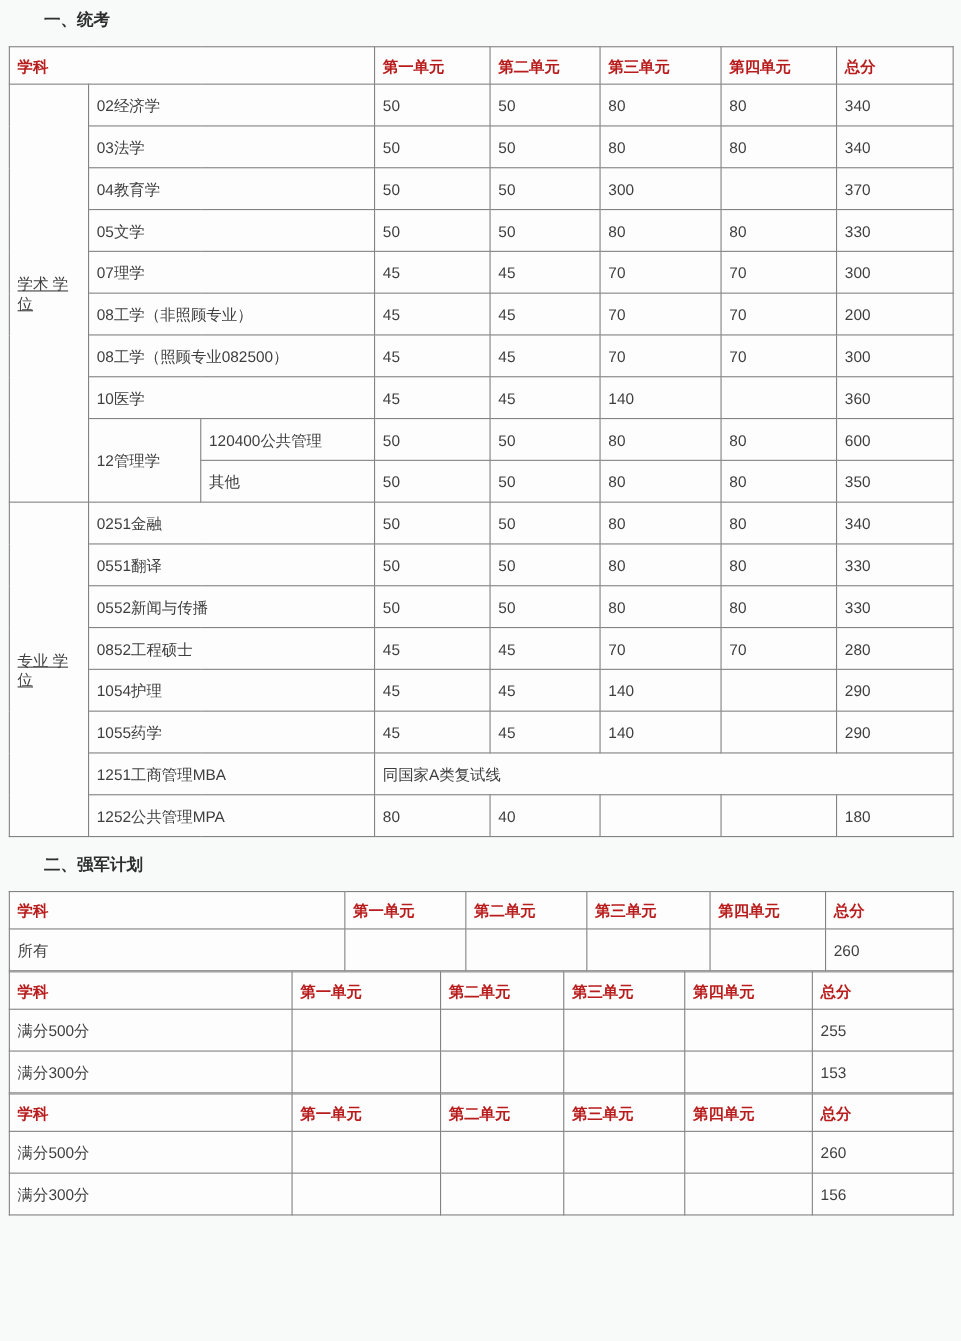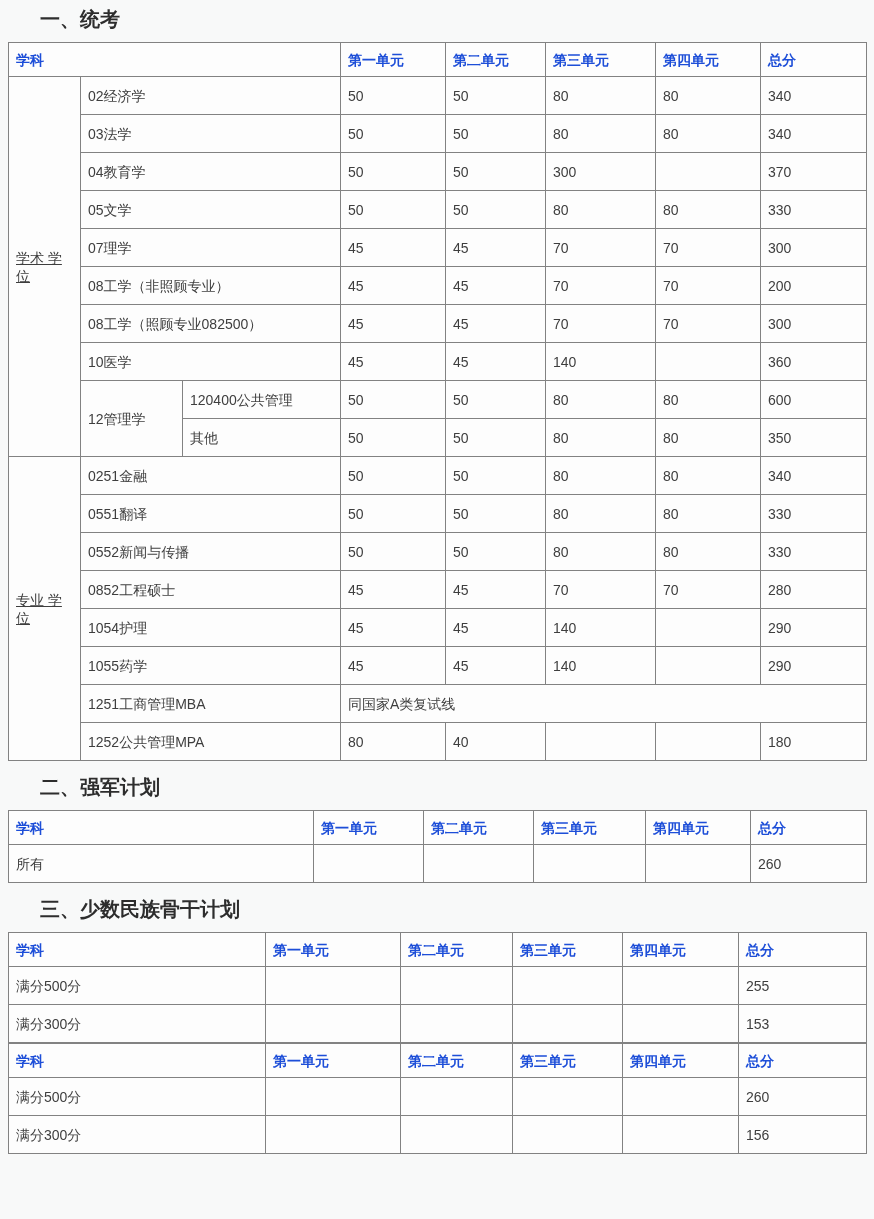--- a/index.html
+++ b/index.html
@@ -5,21 +5,21 @@
   * { box-sizing: border-box; }
   html, body { margin: 0; padding: 0; }
   body {
     width: 874px;
     background: #f8f9f9;
     color: #3e3e3e;
     font-family: "Liberation Sans", "DejaVu Sans", sans-serif;
   }
   .doc { padding: 0 0 14px 0; }
   .section-title {
-    font-size: 20px;
+    font-size: 15px;
     font-weight: 700;
     color: #2d2d2d;
     margin: 0;
     padding: 16px 0 13px 40px;
     line-height: 20px;
   }
   .section-title.first { padding-top: 9px; }
   table.score-table {
     border-collapse: collapse;
     table-layout: fixed;
@@ -30,21 +30,21 @@
   .score-table th, .score-table td {
     border: 1px solid #828282;
     font-size: 14px;
     padding: 2px 7px;
     text-align: left;
     vertical-align: middle;
     overflow: hidden;
     word-break: break-all;
     line-height: 18px;
   }
-  .score-table th { height: 34px; font-weight: 700; color: #1d4ed8; }
+  .score-table th { height: 34px; font-weight: 700; color: #b91c1c; }
   .score-table td { height: 38px; font-weight: 400; }
   .group-cell { line-height: 20px; text-decoration: underline; }
 </style>
 </head>
 <body>
 
 <div class="doc">
 
   <h2 class="section-title first">一、统考</h2>
   <table class="score-table">
@@ -240,21 +240,20 @@
           <td>所有</td>
           <td></td>
           <td></td>
           <td></td>
           <td></td>
           <td>260</td>
         </tr>
       </tbody>
     </table>
 
-  <h2 class="section-title">三、少数民族骨干计划</h2>
   <table class="score-table">
       <colgroup>
         <col style="width: 257px;">
         <col style="width: 135px;">
         <col style="width: 112px;">
         <col style="width: 110px;">
         <col style="width: 116px;">
         <col style="width: 128px;">
       </colgroup>
       <thead>

